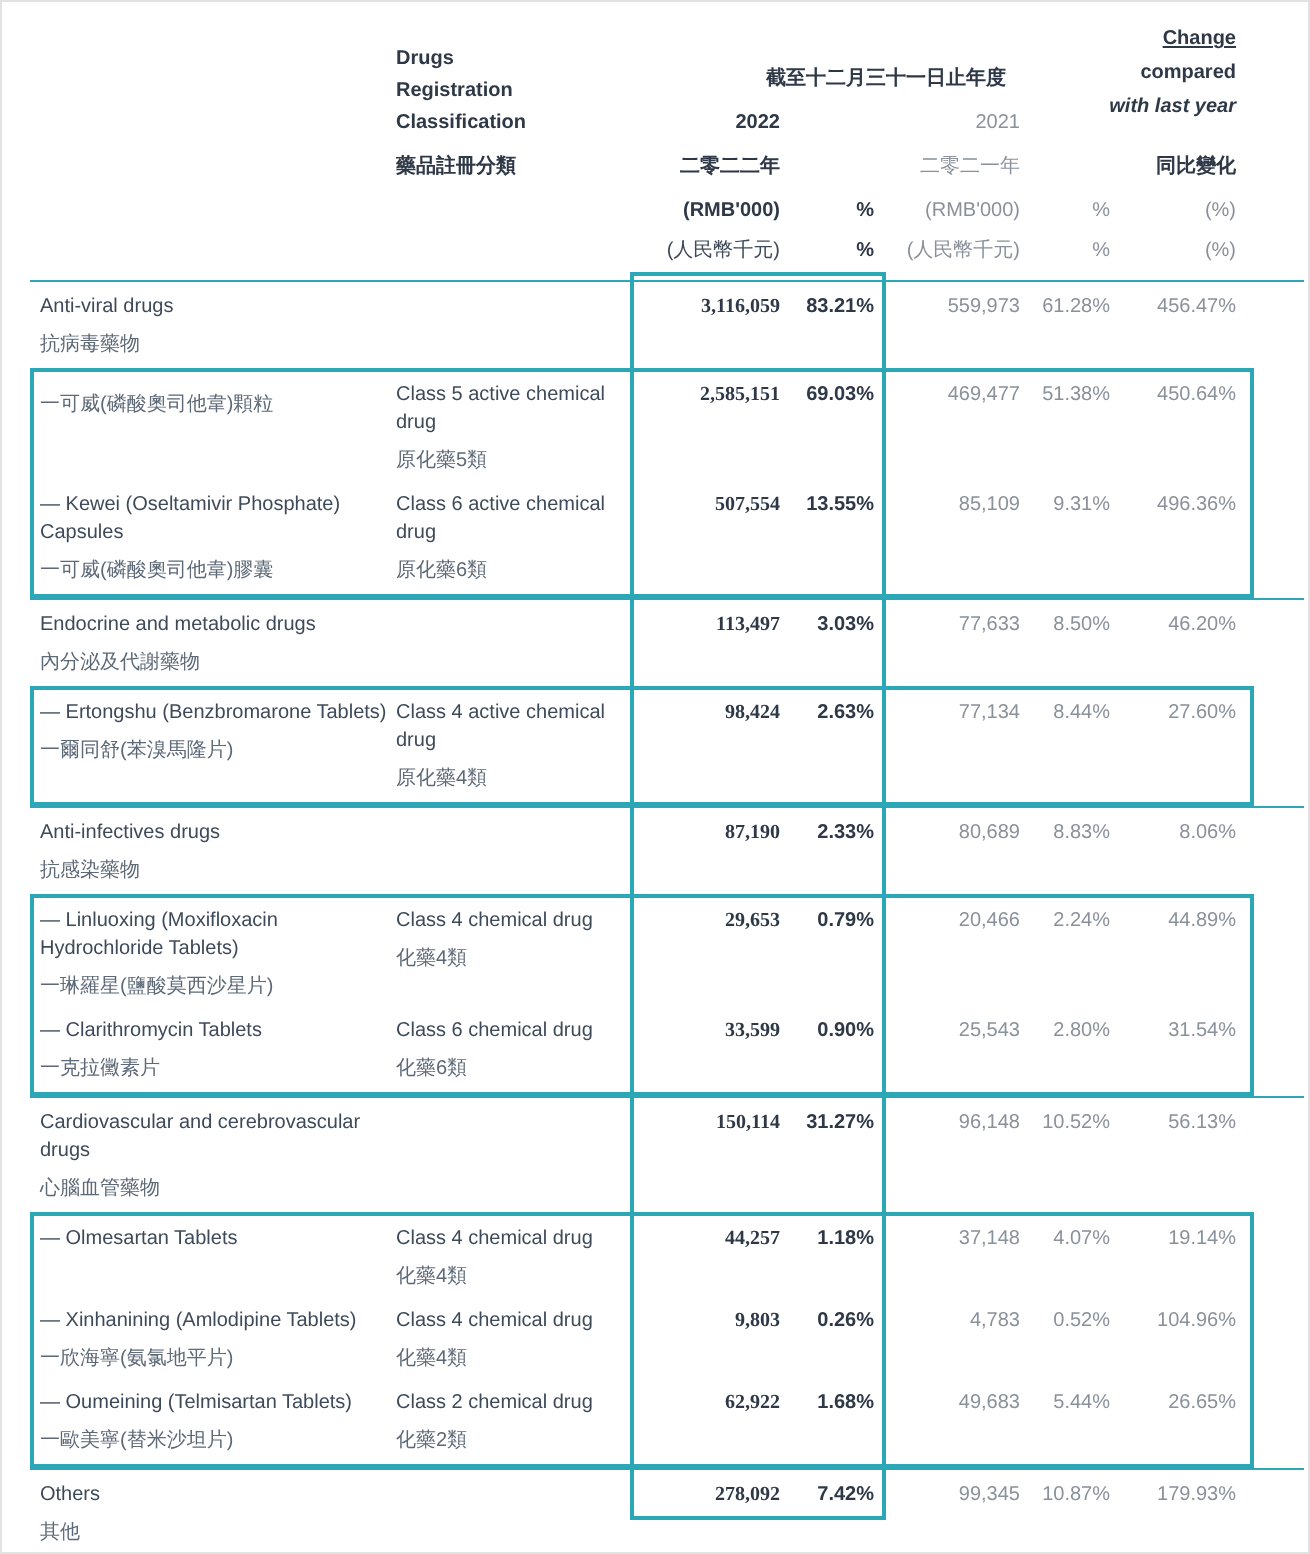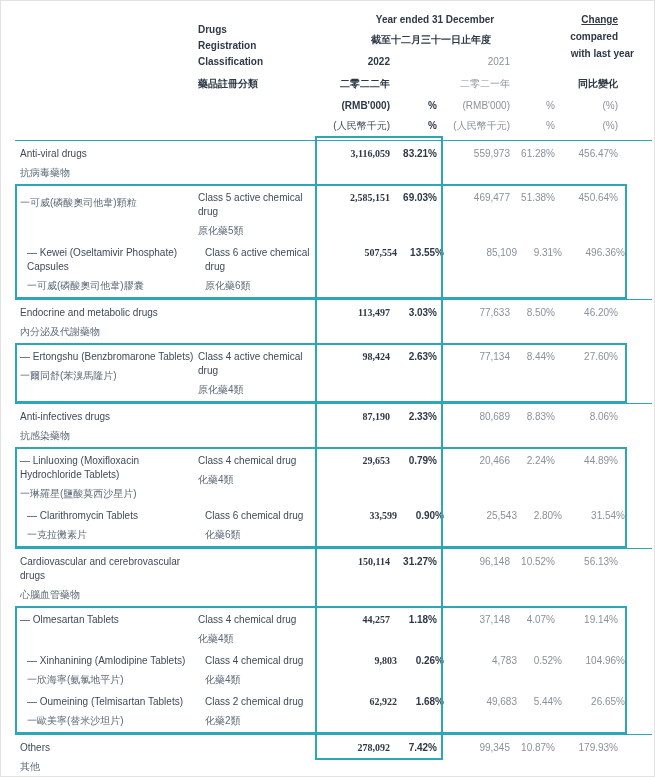--- a/index.html
+++ b/index.html
@@ -32,62 +32,61 @@
   .c-v2021{width:73px;text-align:right;}
   .c-p2021{width:45px;text-align:right;}
   .c-chg{width:63px;text-align:right;}
   .cell span{display:block;}
   .l2{margin-top:5px;}
   .num-b{font-weight:bold;color:#2E3847;}
   .num-g{color:#8A919B;}
   .cat{border-top:1.5px solid #2BA7B5;padding:6px 0 4px 5px;}
   .tbody{border-bottom:1.5px solid #2BA7B5;}
   .gbox{border:2px solid #2BA7B5;margin-right:25px;padding:5px 0 4px 3px;}
-  .sub + .sub{margin-top:8px;justify-content:flex-end;}
+  .sub + .sub{margin-top:8px;}
   
   .box2022{
     position:absolute;left:300px;top:136px;width:128px;height:624px;
     border:2px solid #2BA7B5;box-sizing:border-box;pointer-events:none;z-index:5;
     background:transparent;
   }
 </style>
 </head>
 <body>
 
 <div class="page">
   <div class="sheet">
 
     <div class="hdr">
       <span class="abs b" style="left:183px;top:22px;">Drugs</span>
       <span class="abs b" style="left:183px;top:38px;">Registration</span>
       <span class="abs b" style="left:183px;top:54px;">Classification</span>
       <span class="abs b" style="left:183px;top:76px;">藥品註冊分類</span>
 
-      <span class="abs b tc" style="left:300px;width:240px;top:12px;">Year ended 31 December</span>
-      <span class="abs b tc" style="left:296px;width:240px;top:32px;text-align:center;">截至十二月三十一日止年度</span>
+      <span class="abs b tc" style="left:308px;width:240px;top:32px;text-align:center;">截至十二月三十一日止年度</span>
 
       <span class="abs b" style="right:262px;top:54px;">2022</span>
       <span class="abs b" style="right:262px;top:76px;">二零二二年</span>
       <span class="abs b" style="right:262px;top:98px;">(RMB'000)</span>
       <span class="abs dark" style="right:262px;top:118px;">(人民幣千元)</span>
 
       <span class="abs b" style="right:215px;top:98px;">%</span>
       <span class="abs b" style="right:215px;top:118px;">%</span>
 
       <span class="abs gray" style="right:142px;top:54px;">2021</span>
       <span class="abs gray" style="right:142px;top:76px;">二零二一年</span>
       <span class="abs gray" style="right:142px;top:98px;">(RMB'000)</span>
       <span class="abs gray" style="right:142px;top:118px;">(人民幣千元)</span>
 
       <span class="abs gray" style="right:97px;top:98px;">%</span>
       <span class="abs gray" style="right:97px;top:118px;">%</span>
 
       <span class="abs b tr" style="right:34px;top:12px;text-decoration:underline;">Change</span>
       <span class="abs b tr" style="right:34px;top:29px;">compared</span>
-      <span class="abs b tr" style="right:18px;top:46px;">with last year</span>
+      <span class="abs b tr" style="right:34px;top:46px;font-style:italic;">with last year</span>
       <span class="abs b tr" style="right:34px;top:76px;">同比變化</span>
       <span class="abs gray tr" style="right:34px;top:98px;">(%)</span>
       <span class="abs gray tr" style="right:34px;top:118px;">(%)</span>
     </div>
 
     <div class="tbody" id="tbody">
         <div class="row cat">
           <div class="cell c-name">
             <span class="dark">Anti-viral drugs</span>
             <span class="sec l2">抗病毒藥物</span>

